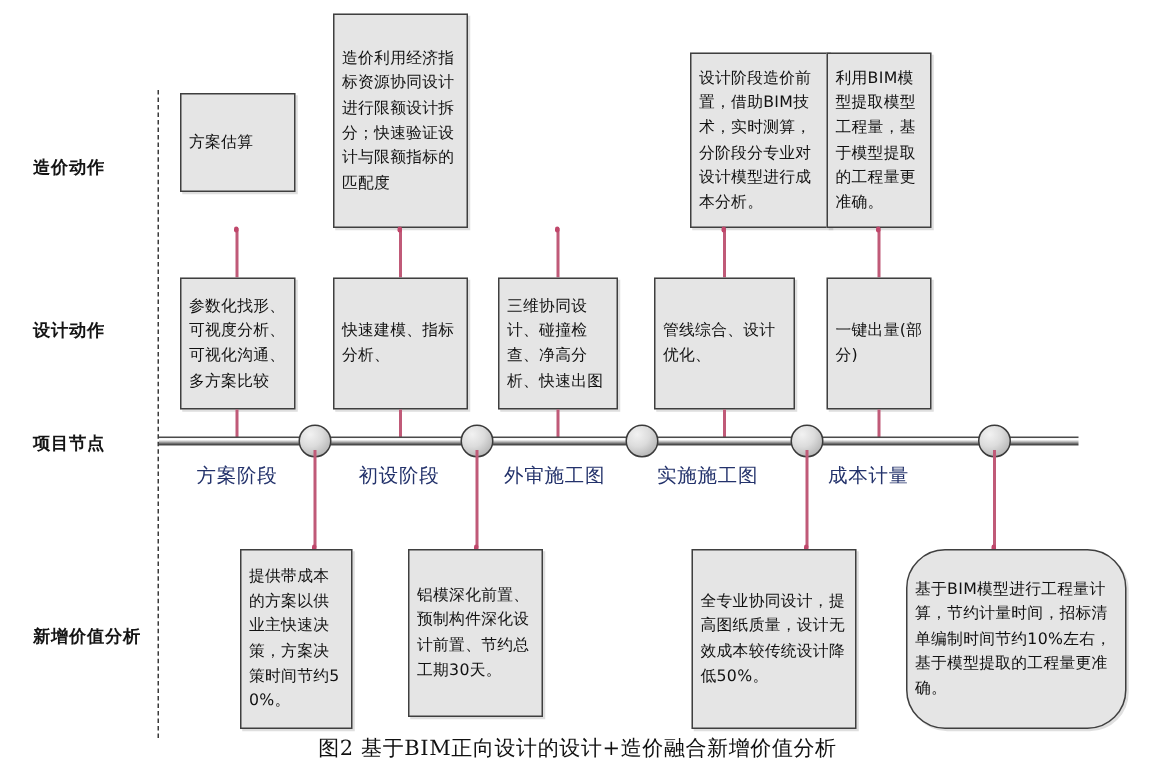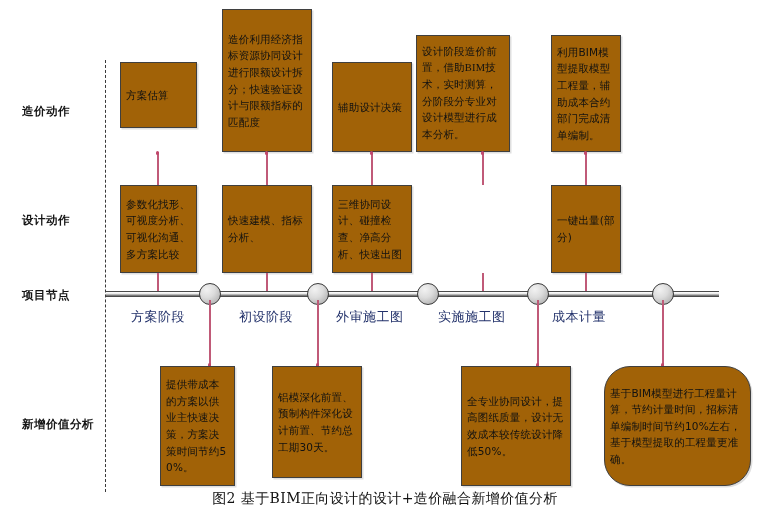--- a/index.html
+++ b/index.html
@@ -34,21 +34,21 @@
   .dashed-divider {
     position: absolute;
     border-left: 1.4px dashed #3a3a3a;
     width: 0;
   }
 
   
   .node-box {
     position: absolute;
     box-sizing: border-box;
-    background: #a16207;
+    background: #e5e5e5;
     border: 1.4px solid #3f3f3f;
     display: flex;
     align-items: center;
     justify-content: flex-start;
     padding: 3px 5px;
     box-shadow: 1.5px 1.5px 0 rgba(150,150,150,0.30);
   }
   .node-box .box-text {
     font-size: 10.5px;
     line-height: 1.58;
@@ -124,30 +124,27 @@
   <div class="dashed-divider" style="left:105px; top:60px; height:432px;"></div>
 
   <div class="node-box" style="left:120px; top:62px; width:77px; height:66px;">
     <span class="box-text">方案估算</span>
   </div>
 
   <div class="node-box" style="left:222px; top:9px; width:90px; height:143px;">
     <span class="box-text">造价利用经济指标资源协同设计进行限额设计拆分；快速验证设计与限额指标的匹配度</span>
   </div>
 
-  <div class="node-box" style="left:332px; top:62px; width:80px; height:90px;">
-    <span class="box-text">辅助设计决策</span>
-  </div>
-
-  <div class="node-box" style="left:416px; top:35px; width:94px; height:117px;font-family:Liberation Serif, serif;">
+
+  <div class="node-box" style="left:460px; top:35px; width:94px; height:117px;">
     <span class="box-text">设计阶段造价前置，借助BIM技术，实时测算，分阶段分专业对设计模型进行成本分析。</span>
   </div>
 
   <div class="node-box" style="left:551px; top:35px; width:70px; height:117px;">
-    <span class="box-text">利用BIM模型提取模型工程量，辅助成本合约部门完成清单编制。</span>
+    <span class="box-text">利用BIM模型提取模型工程量，基于模型提取的工程量更准确。</span>
   </div>
 
   <div class="connector" style="left:157px; top:152px; height:33px;"></div>
   <div class="connector" style="left:266px; top:152px; height:33px;"></div>
   <div class="connector" style="left:371px; top:152px; height:33px;"></div>
   <div class="connector" style="left:482px; top:152px; height:33px;"></div>
   <div class="connector" style="left:585px; top:152px; height:33px;"></div>
   <div class="connector-cap" style="left:155.5px; top:151px;"></div>
   <div class="connector-cap" style="left:264.5px; top:151px;"></div>
   <div class="connector-cap" style="left:369.5px; top:151px;"></div>
@@ -159,20 +156,23 @@
   </div>
 
   <div class="node-box" style="left:222px; top:185px; width:90px; height:88px;">
     <span class="box-text">快速建模、指标分析、</span>
   </div>
 
   <div class="node-box" style="left:332px; top:185px; width:80px; height:88px;">
     <span class="box-text">三维协同设计、碰撞检查、净高分析、快速出图</span>
   </div>
 
+  <div class="node-box" style="left:436px; top:185px; width:94px; height:88px;">
+    <span class="box-text">管线综合、设计优化、</span>
+  </div>
 
   <div class="node-box" style="left:551px; top:185px; width:70px; height:88px;">
     <span class="box-text">一键出量(部分)</span>
   </div>
 
   <div class="connector" style="left:157px; top:273px; height:22px;"></div>
   <div class="connector" style="left:266px; top:273px; height:22px;"></div>
   <div class="connector" style="left:371px; top:273px; height:22px;"></div>
   <div class="connector" style="left:482px; top:273px; height:22px;"></div>
   <div class="connector" style="left:585px; top:273px; height:22px;"></div>

